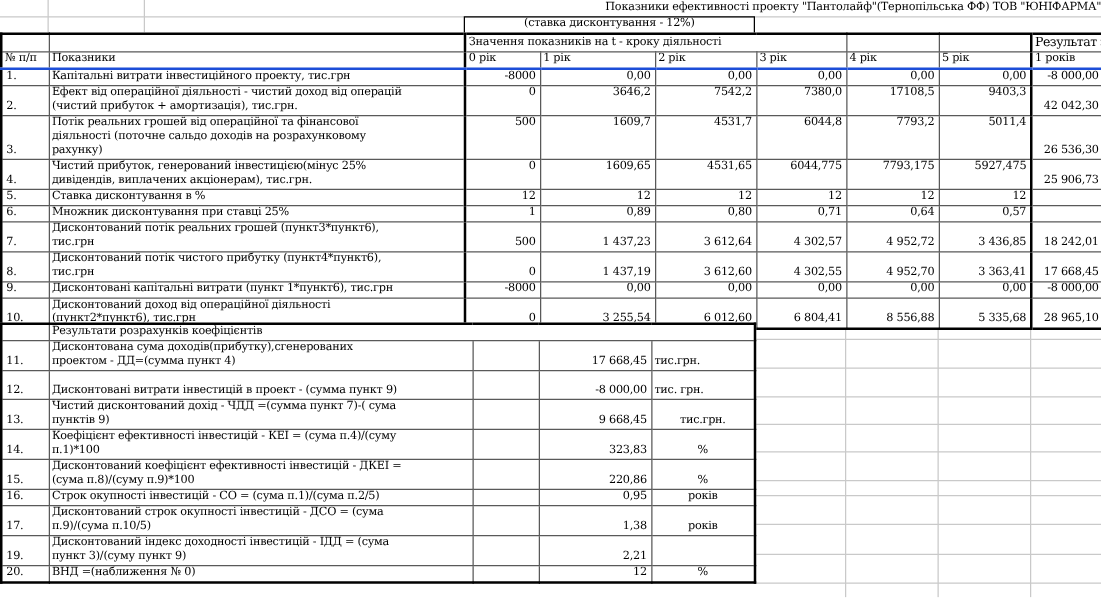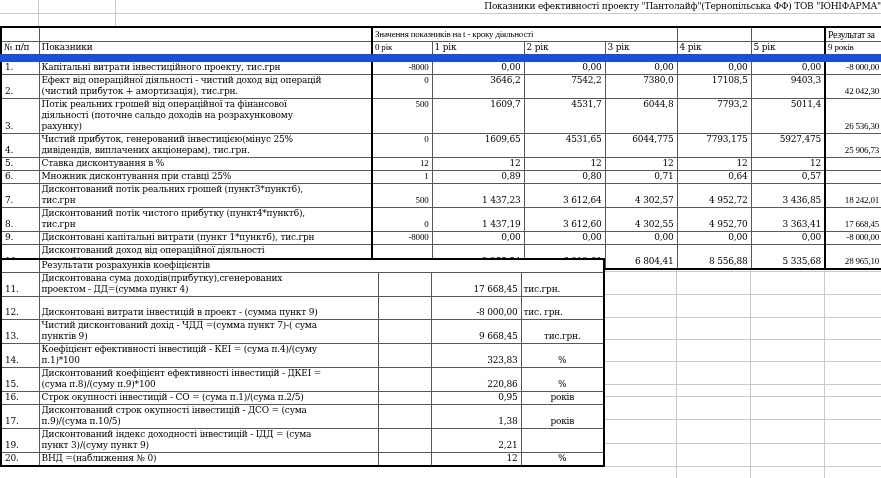--- a/index.html
+++ b/index.html
@@ -18,22 +18,22 @@
   #t1{top:26px;width:881px;}
   #t2{top:258px;width:603px;}
   td{border:1px solid #595959;padding:0 2px 1px 2px;vertical-align:bottom;overflow:hidden;}
   td.num{text-align:left;padding-left:3px;}
   td.label{text-align:left;white-space:pre-wrap;}
   td.val{text-align:right;white-space:nowrap;padding-right:3px;}
   td.res{text-align:right;white-space:nowrap;padding-right:2px;}
   td.vtop{vertical-align:top;}
   td.hleft{text-align:left;white-space:nowrap;}
   td.fit{letter-spacing:-0.4px;font-size:10px;white-space:nowrap;overflow:visible;}
-  td.thickL{border-left:2px solid #000;font-family:Liberation Serif, serif;}
-  tr.hdr2 td{border-bottom:8px solid #1d4ed8;}
+  td.thickL{border-left:2px solid #000;}
+  tr.hdr2 td{border-bottom:2px solid #1d4ed8;}
   td.unit-left{text-align:left;white-space:nowrap;}
   td.unit-center{text-align:center;white-space:nowrap;}
   td.sectitle{text-align:left;white-space:nowrap;}
 </style>
 </head>
 <body>
 
 <div class="sheet">
 
   <div id="gridlayer">
@@ -50,20 +50,21 @@
       <div class="faint" style="left: 603px; top: 339px; width: 278px; height: 1px;"></div>
       <div class="faint" style="left: 603px; top: 361px; width: 278px; height: 1px;"></div>
       <div class="faint" style="left: 603px; top: 384px; width: 278px; height: 1px;"></div>
       <div class="faint" style="left: 603px; top: 396px; width: 278px; height: 1px;"></div>
       <div class="faint" style="left: 603px; top: 419px; width: 278px; height: 1px;"></div>
       <div class="faint" style="left: 603px; top: 443px; width: 278px; height: 1px;"></div>
       <div class="faint" style="left: 603px; top: 466px; width: 278px; height: 1px;"></div>
     </div>
 
   <div class="title1">Показники ефективності проекту "Пантолайф"(Тернопільська ФФ)  ТОВ "ЮНІФАРМА"</div>
+  <div class="title2">(ставка дисконтування - 12%)</div>
 
   <table id="t1">
     <colgroup>
       <col style="width:38px">
         <col style="width:333px">
         <col style="width:60px">
         <col style="width:92px">
       <col style="width:81px">
         <col style="width:72px">
         <col style="width:74px">
@@ -81,21 +82,21 @@
       </tr>
       <tr style="height:13px" class="hdr2">
         <td class="hleft">№ п/п</td>
         <td class="hleft">Показники</td>
         <td class="hleft thickL">0 рік</td>
         <td class="hleft">1 рік</td>
         <td class="hleft">2 рік</td>
         <td class="hleft">3 рік</td>
         <td class="hleft">4 рік</td>
         <td class="hleft">5 рік</td>
-        <td class="hleft thickL">9 років</td>
+        <td class="hleft thickL">1 років</td>
       </tr>
     </tbody>
     <tbody id="t1body">
         <tr style="height: 13px;">
           <td class="num">1.</td>
           <td class="label">Капітальні витрати інвестиційного проекту, тис.грн</td>
           <td class="val thickL">-8000</td>
           <td class="val">0,00</td>
           <td class="val">0,00</td>
           <td class="val">0,00</td>

